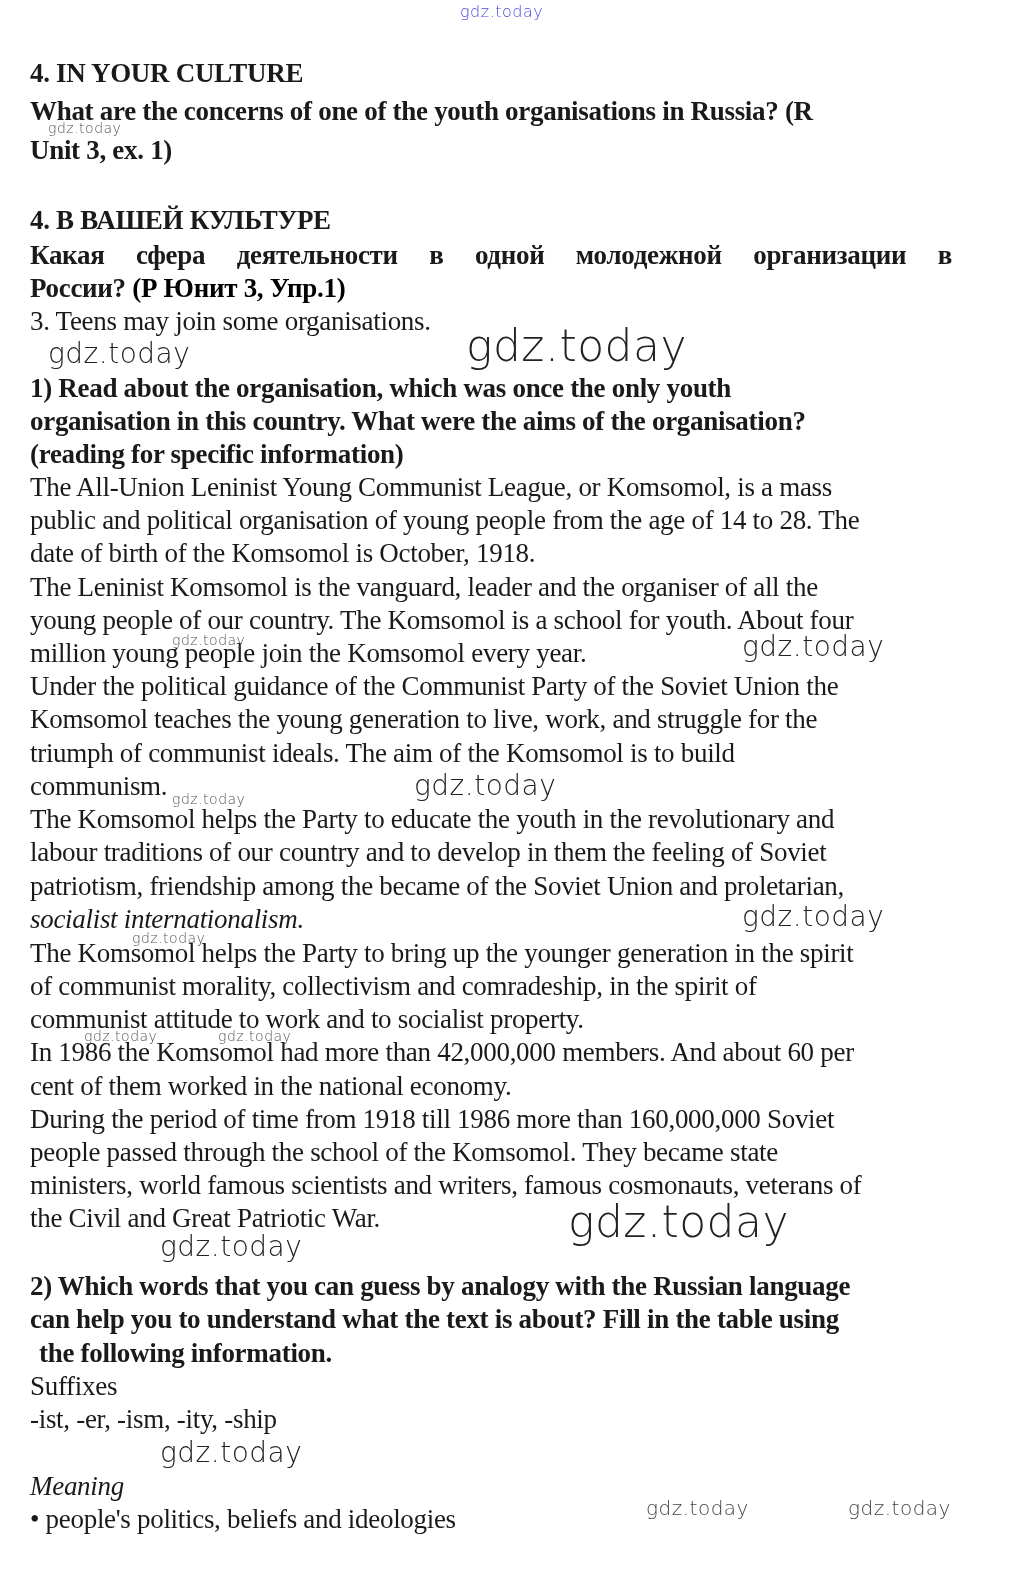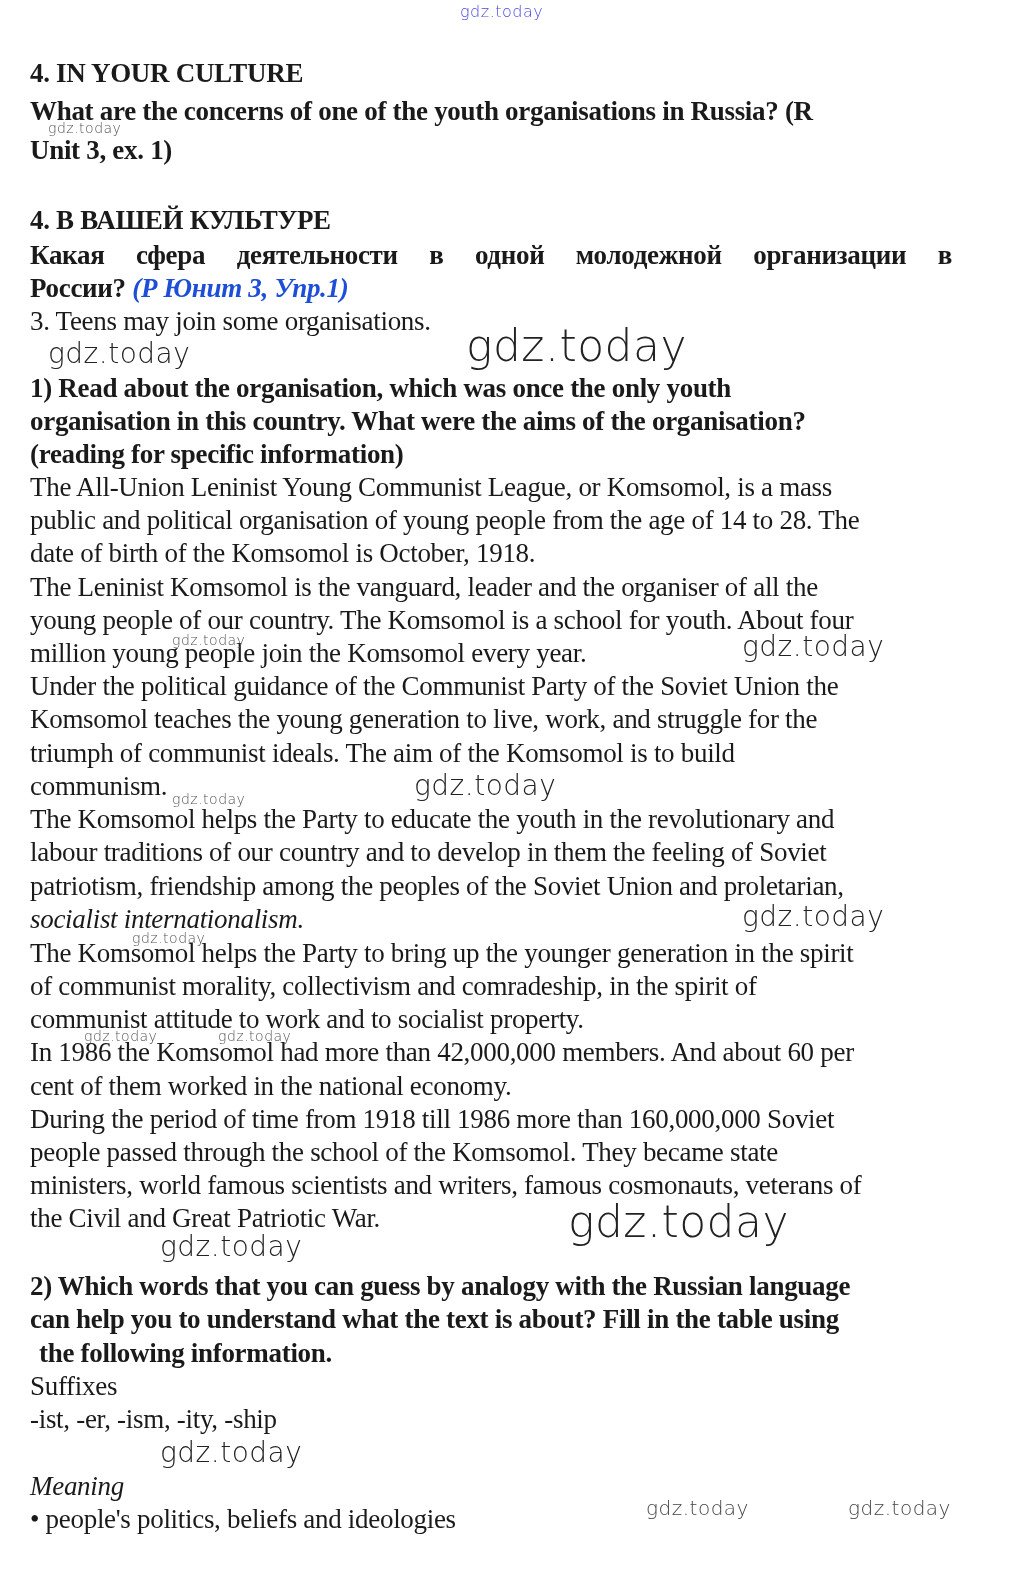--- a/index.html
+++ b/index.html
@@ -1,21 +1,21 @@
 <!DOCTYPE html>
 <html><head>
 <meta charset="utf-8">
 <style>
   html, body { margin:0; padding:0; background:#ffffff; }
   body { width:1010px; height:1580px; position:relative; overflow:hidden;
          font-family:"Liberation Serif", serif; color:#1a1a1a; }
   .page { position:absolute; left:30px; top:0; width:930px; }
   .line { position:absolute; left:0; white-space:nowrap; font-size:27px; line-height:33px; letter-spacing:-0.3px; }
   .bold { font-weight:bold; }
-  .blue { color:#1d4ed8;font-style:italic; }
+  .blue { color:#000000; }
   .justify { white-space:normal; text-align:justify; text-align-last:justify; width:922px; }
   .wm { position:absolute; font-family:"DejaVu Sans", sans-serif; color:#333; white-space:nowrap; font-weight:200; letter-spacing:0.5px; }
   .wm-top { color:#4a4ae0; font-size:16px; }
   .wm-s { font-size:14px; color:#555; }
   .wm-m { font-size:28px; color:#222; }
   .wm-l { font-size:44px; color:#222; }
   .wm-sm2 { font-size:20px; color:#444; }
 </style>
 </head>
 <body>
@@ -45,21 +45,21 @@
   <div class="line" style="top:537px;">date of birth of the Komsomol is October, 1918.</div>
   <div class="line" style="top:571px;">The Leninist Komsomol is the vanguard, leader and the organiser of all the</div>
   <div class="line" style="top:604px;">young people of our country. The Komsomol is a school for youth. About four</div>
   <div class="line" style="top:637px;">million young people join the Komsomol every year.</div>
   <div class="line" style="top:670px;">Under the political guidance of the Communist Party of the Soviet Union the</div>
   <div class="line" style="top:703px;">Komsomol teaches the young generation to live, work, and struggle for the</div>
   <div class="line" style="top:737px;">triumph of communist ideals. The aim of the Komsomol is to build</div>
   <div class="line" style="top:770px;">communism.</div>
   <div class="line" style="top:803px;">The Komsomol helps the Party to educate the youth in the revolutionary and</div>
   <div class="line" style="top:836px;">labour traditions of our country and to develop in them the feeling of Soviet</div>
-  <div class="line" style="top:870px;">patriotism, friendship among the peoples of the Soviet Union and proletarian,</div>
+  <div class="line" style="top:870px;">patriotism, friendship among the became of the Soviet Union and proletarian,</div>
   <div class="line" style="top:903px;font-style:italic;">socialist internationalism.</div>
   <div class="line" style="top:937px;">The Komsomol helps the Party to bring up the younger generation in the spirit</div>
   <div class="line" style="top:970px;">of communist morality, collectivism and comradeship, in the spirit of</div>
   <div class="line" style="top:1003px;">communist attitude to work and to socialist property.</div>
   <div class="line" style="top:1036px;">In 1986 the Komsomol had more than 42,000,000 members. And about 60 per</div>
   <div class="line" style="top:1070px;">cent of them worked in the national economy.</div>
   <div class="line" style="top:1103px;">During the period of time from 1918 till 1986 more than 160,000,000 Soviet</div>
   <div class="line" style="top:1136px;">people passed through the school of the Komsomol. They became state</div>
   <div class="line" style="top:1169px;">ministers, world famous scientists and writers, famous cosmonauts, veterans of</div>
   <div class="line" style="top:1202px;">the Civil and Great Patriotic War.</div>

